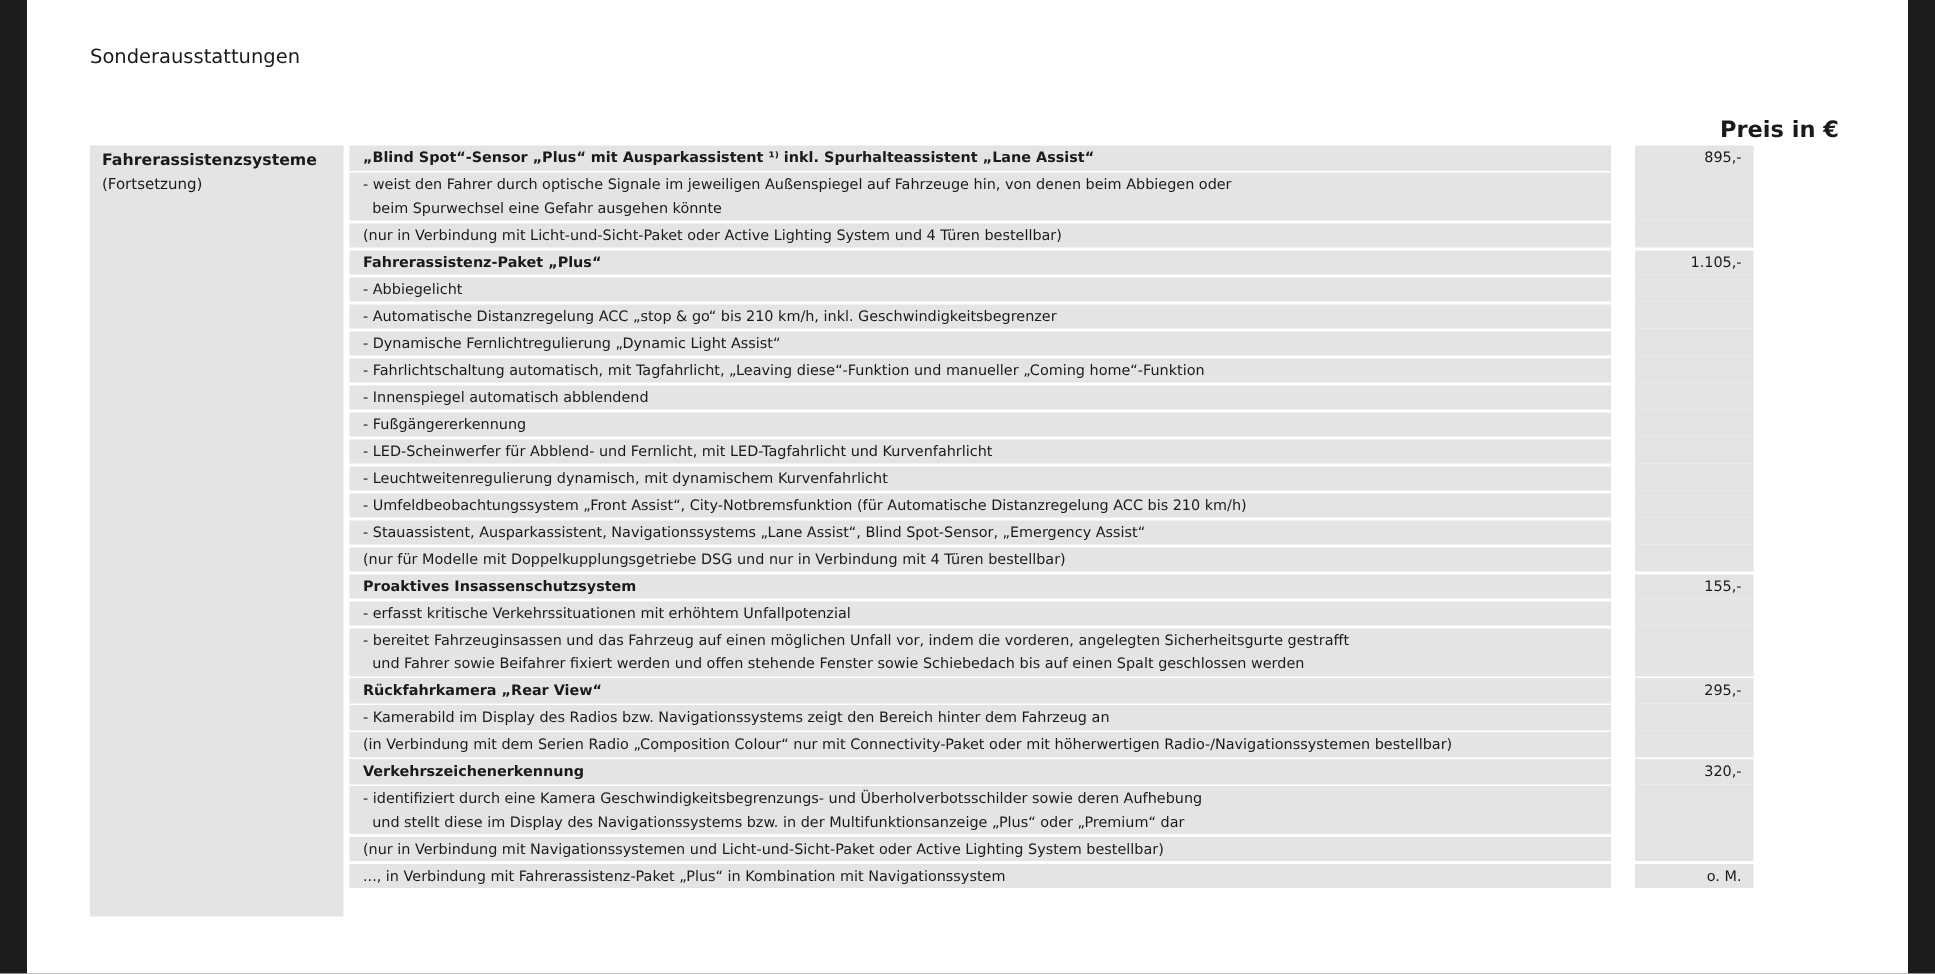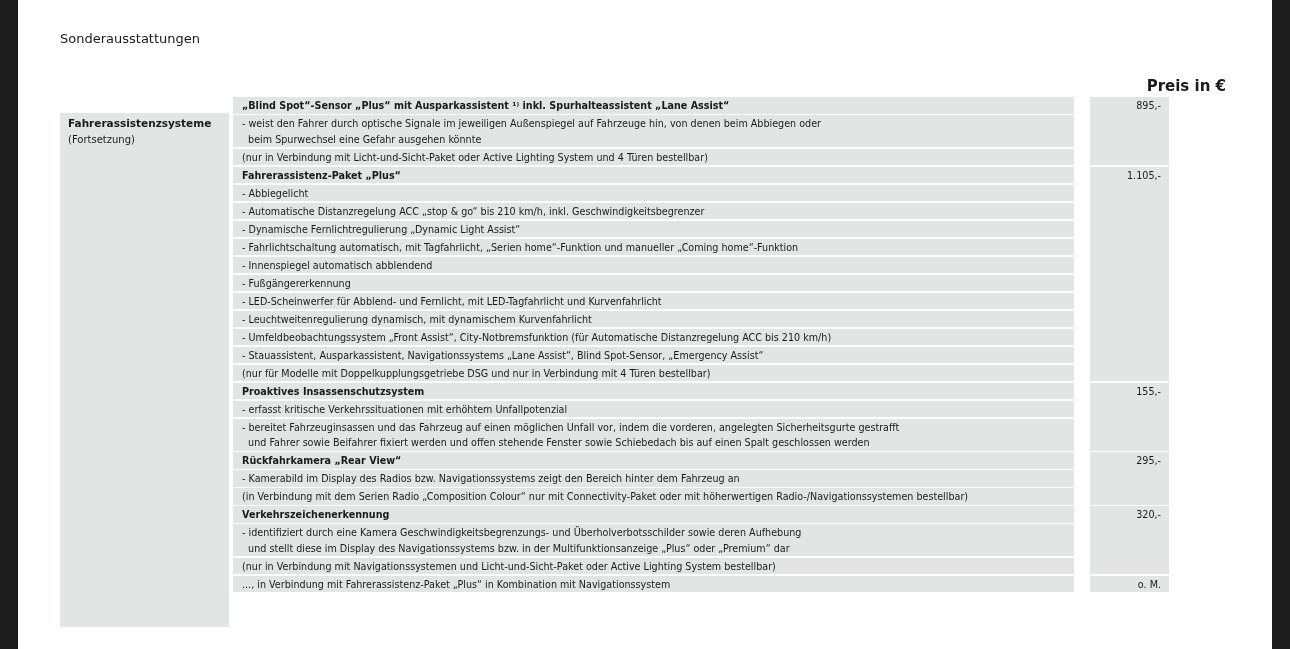--- a/index.html
+++ b/index.html
@@ -20,21 +20,21 @@
   }
   .price-header {
     position: absolute; right: 46px; top: 77px;
     font-size: 15px; font-weight: bold;
   }
   .table {
     position: absolute; left: 42px; top: 97px;
     width: 1170px;
   }
   .left-col {
-    position: absolute; left: 0; top: 16px; width: 169px;
+    position: absolute; left: 0; top: 0; width: 169px;
     background: #e3e4e4;
     padding: 2px 8px 0 8px; box-sizing: border-box;
   }
   .left-col .cat { font-size: 10.5px; font-weight: bold; line-height: 16px; }
   .left-col .sub { font-size: 10px; line-height: 17px; }
   .rows {
     position: absolute; left: 173px; top: 0; width: 936px;
   }
   .row {
     display: flex; margin-bottom: 1.5px;
@@ -89,21 +89,21 @@
         </div>
         <div class="row cont">
           <div class="desc">- Automatische Distanzregelung ACC „stop &amp; go“ bis 210 km/h, inkl. Geschwindigkeitsbegrenzer</div>
           <div class="price"></div>
         </div>
         <div class="row cont">
           <div class="desc">- Dynamische Fernlichtregulierung „Dynamic Light Assist“</div>
           <div class="price"></div>
         </div>
         <div class="row cont">
-          <div class="desc">- Fahrlichtschaltung automatisch, mit Tagfahrlicht, „Serien home“-Funktion und manueller „Coming home“-Funktion</div>
+          <div class="desc">- Fahrlichtschaltung automatisch, mit Tagfahrlicht, „Leaving diese“-Funktion und manueller „Coming home“-Funktion</div>
           <div class="price"></div>
         </div>
         <div class="row cont">
           <div class="desc">- Innenspiegel automatisch abblendend</div>
           <div class="price"></div>
         </div>
         <div class="row cont">
           <div class="desc">- Fußgängererkennung</div>
           <div class="price"></div>
         </div>

